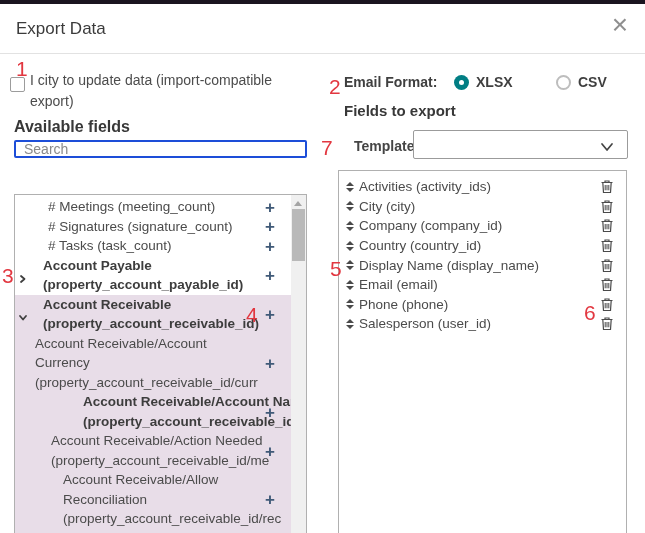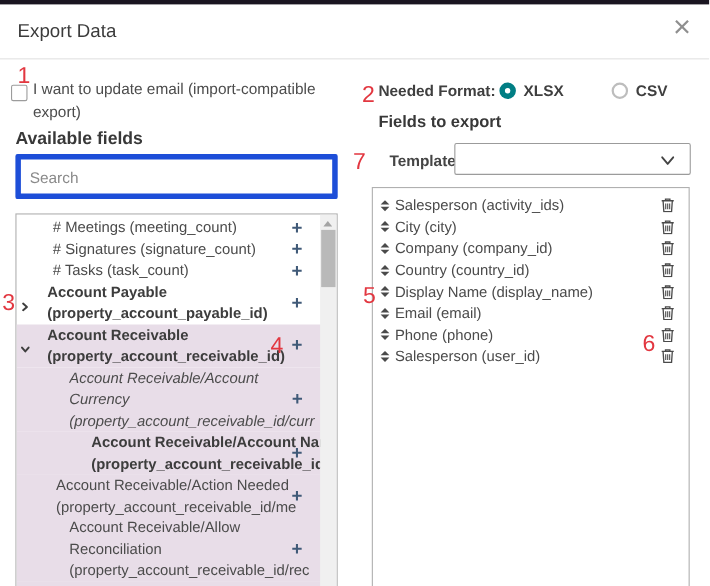--- a/index.html
+++ b/index.html
@@ -28,22 +28,22 @@
   .radio-circ{width:15px;height:15px;border-radius:50%;border:2px solid #bdbdbd;background:#fff;box-sizing:border-box;position:relative;}
   .radio-opt.on .radio-circ{border:none;background:var(--teal);}
   .radio-opt.on .radio-circ::after{content:"";position:absolute;left:5px;top:5px;width:5px;height:5px;border-radius:50%;background:#fff;}
   .radio-lb{font-size:14px;font-weight:600;color:#3f3f3f;}
 
   
   #af-head{left:14px;top:118px;font-size:16px;font-weight:700;color:#383838;}
   #fte-head{left:344px;top:102px;font-size:15px;font-weight:700;color:#383838;}
 
   
-  #search-input{position:absolute;left:14px;top:140px;width:293px;height:41px;box-sizing:border-box;
-      border:5px solid #1d4ed8;border-radius:2px;padding:0 8px;font-size:14px;color:#4c4c4c;
+  #search-input{position:absolute;left:14px;top:140px;width:293px;height:18px;box-sizing:border-box;
+      border:2px solid #1d4ed8;border-radius:2px;padding:0 8px;font-size:14px;color:#4c4c4c;
       font-family:inherit;outline:none;}
   #search-input::placeholder{color:#8a8a8a;}
 
   
   #tpl-label{left:354px;top:138px;font-size:14px;font-weight:600;color:#454545;}
   #tpl-select{left:413px;top:130px;width:215px;height:29px;box-sizing:border-box;border:1px solid #9b9b9b;
       border-radius:2px;background:#fff;cursor:pointer;}
   #tpl-value{position:absolute;left:8px;top:6px;font-size:13.5px;color:#4c4c4c;}
   #tpl-chev{position:absolute;right:13px;top:8px;}
 
@@ -87,23 +87,23 @@
 <div id="stage" style="--teal: #017e84; --pink: #e8dde8; --red: #e23740; --plusc: #405a78;">
   <div class="abs" id="topbar"></div>
 
   <div class="abs" id="dlg-title">Export Data</div>
   <button class="abs" id="close-btn">
     <span>×</span>
   </button>
   <div class="abs" id="hdr-divider"></div>
 
   <div class="abs" id="upd-box"></div>
-  <div class="abs" id="upd-label">I want to update email (import-compatible export)</div>
-
-  <div class="abs" id="fmt-label">Needed Format:</div>
+  <div class="abs" id="upd-label">I city to update data (import-compatible export)</div>
+
+  <div class="abs" id="fmt-label">Email Format:</div>
   <div class="radio-opt on" id="radio-xlsx">
     <span class="radio-circ"></span>
     <span class="radio-lb">XLSX</span>
   </div>
   <div class="radio-opt" id="radio-csv">
     <span class="radio-circ"></span>
     <span class="radio-lb">CSV</span>
   </div>
 
   <div class="abs" id="af-head">Available fields</div>
@@ -144,21 +144,21 @@
           <span class="plus">+</span>
         </div>
         <div class="left-item sel bold" style="padding-left: 28px;">
           <span class="chev blockchev"><svg width="10" height="10" viewBox="0 0 10 10">
               <polyline points="2,3 5,6.5 8,3" fill="none" stroke="#3f3f3f" stroke-width="1.8" stroke-linecap="round" stroke-linejoin="round"></polyline>
             </svg></span>
           <div class="fline">Account Receivable</div>
           <div class="fline">(property_account_receivable_id)</div>
           <span class="plus">+</span>
         </div>
-        <div class="left-item sel" style="padding-left: 48px; font-style: italic;">
+        <div class="left-item sel" style="padding-left: 20px;">
           <div class="fline">Account Receivable/Account</div>
           <div class="fline">Currency</div>
           <div class="fline">(property_account_receivable_id/curr</div>
           <span class="plus">+</span>
         </div>
         <div class="left-item sel bold" style="padding-left: 68px;">
           <div class="fline">Account Receivable/Account Name</div>
           <div class="fline">(property_account_receivable_id/nam</div>
           <span class="plus">+</span>
         </div>
@@ -183,21 +183,21 @@
     </div>
   </div>
 
   <div class="abs" id="right-list">
       <div class="right-row">
         <span class="rr-left">
           <span class="drag">
             <span class="tri-up"></span>
             <span class="tri-dn"></span>
           </span>
-          <span class="rr-label">Salesperson (activity_ids)</span>
+          <span class="rr-label">Activities (activity_ids)</span>
         </span>
         <button class="trash"><svg width="12" height="13" viewBox="0 0 12 13">
             <path d="M0.5 2.5 h11 M4 2.5 V1 h4 v1.5 M1.8 2.5 l0.7 10 h7 l0.7 -10" fill="none" stroke="#4a4a4a" stroke-width="1.2"></path>
             <path d="M4.2 5 v5.3 M6 5 v5.3 M7.8 5 v5.3" stroke="#4a4a4a" stroke-width="1"></path>
           </svg></button>
       </div>
       <div class="right-row">
         <span class="rr-left">
           <span class="drag">
             <span class="tri-up"></span>

